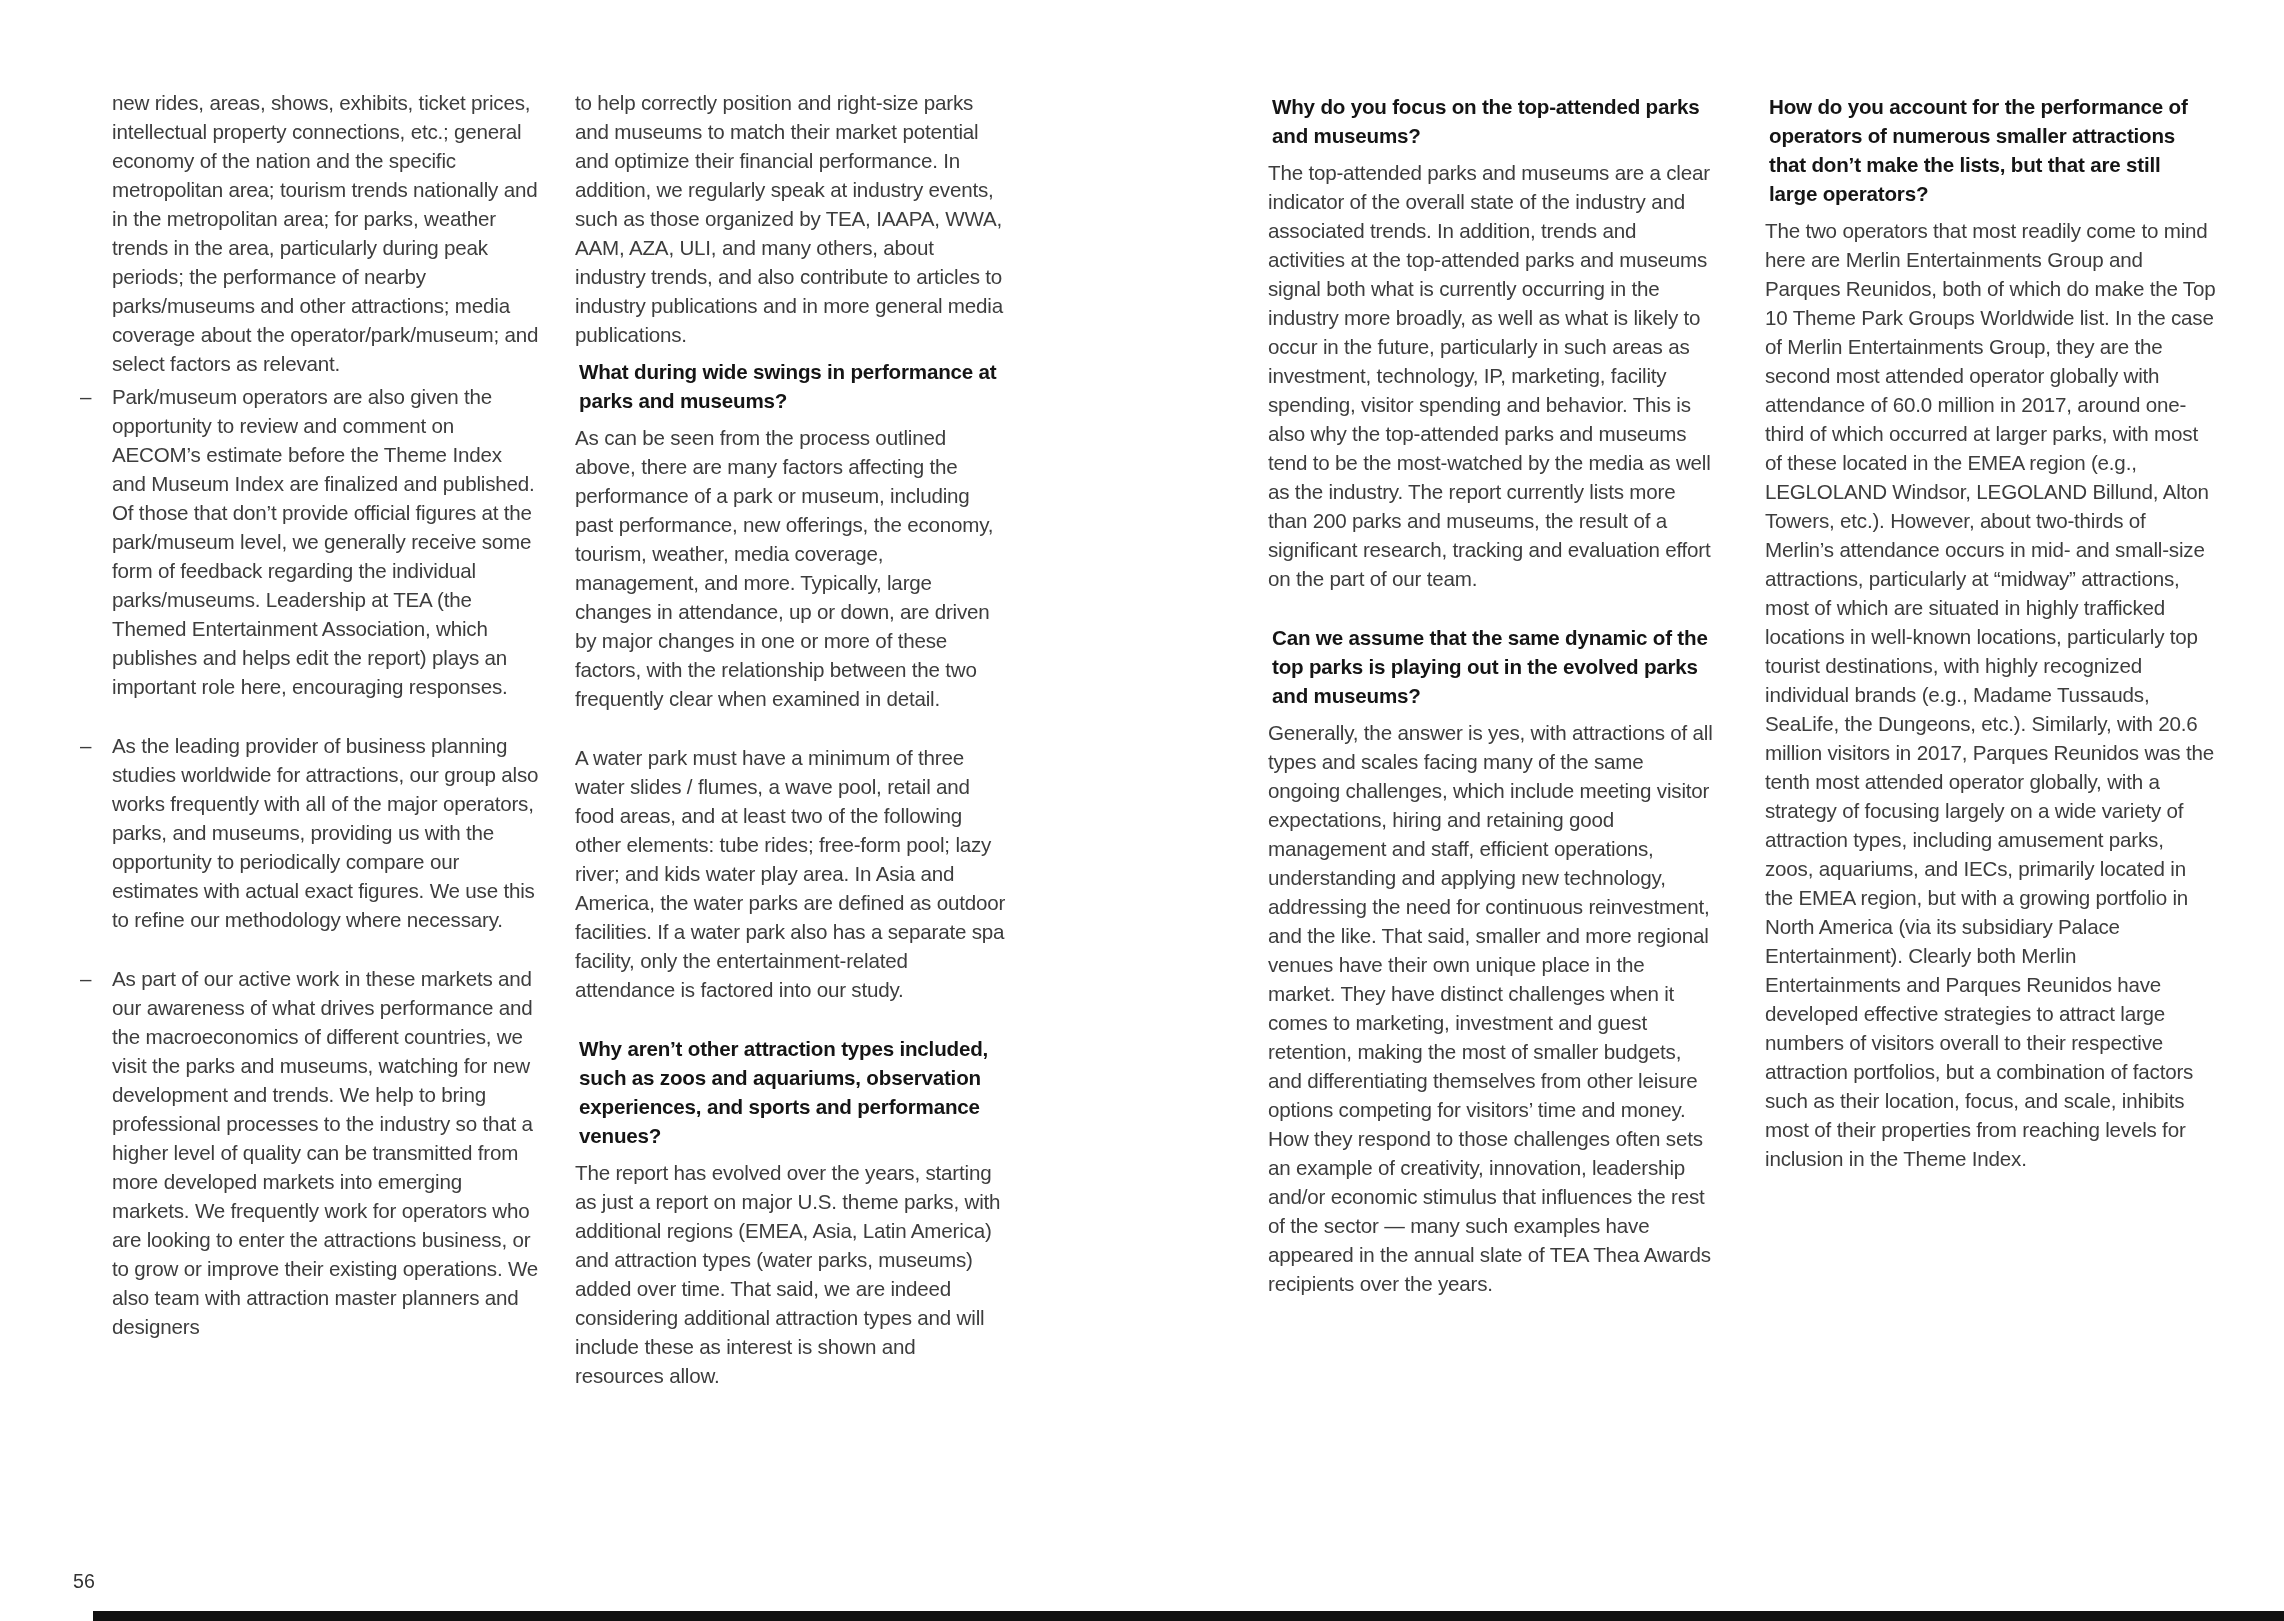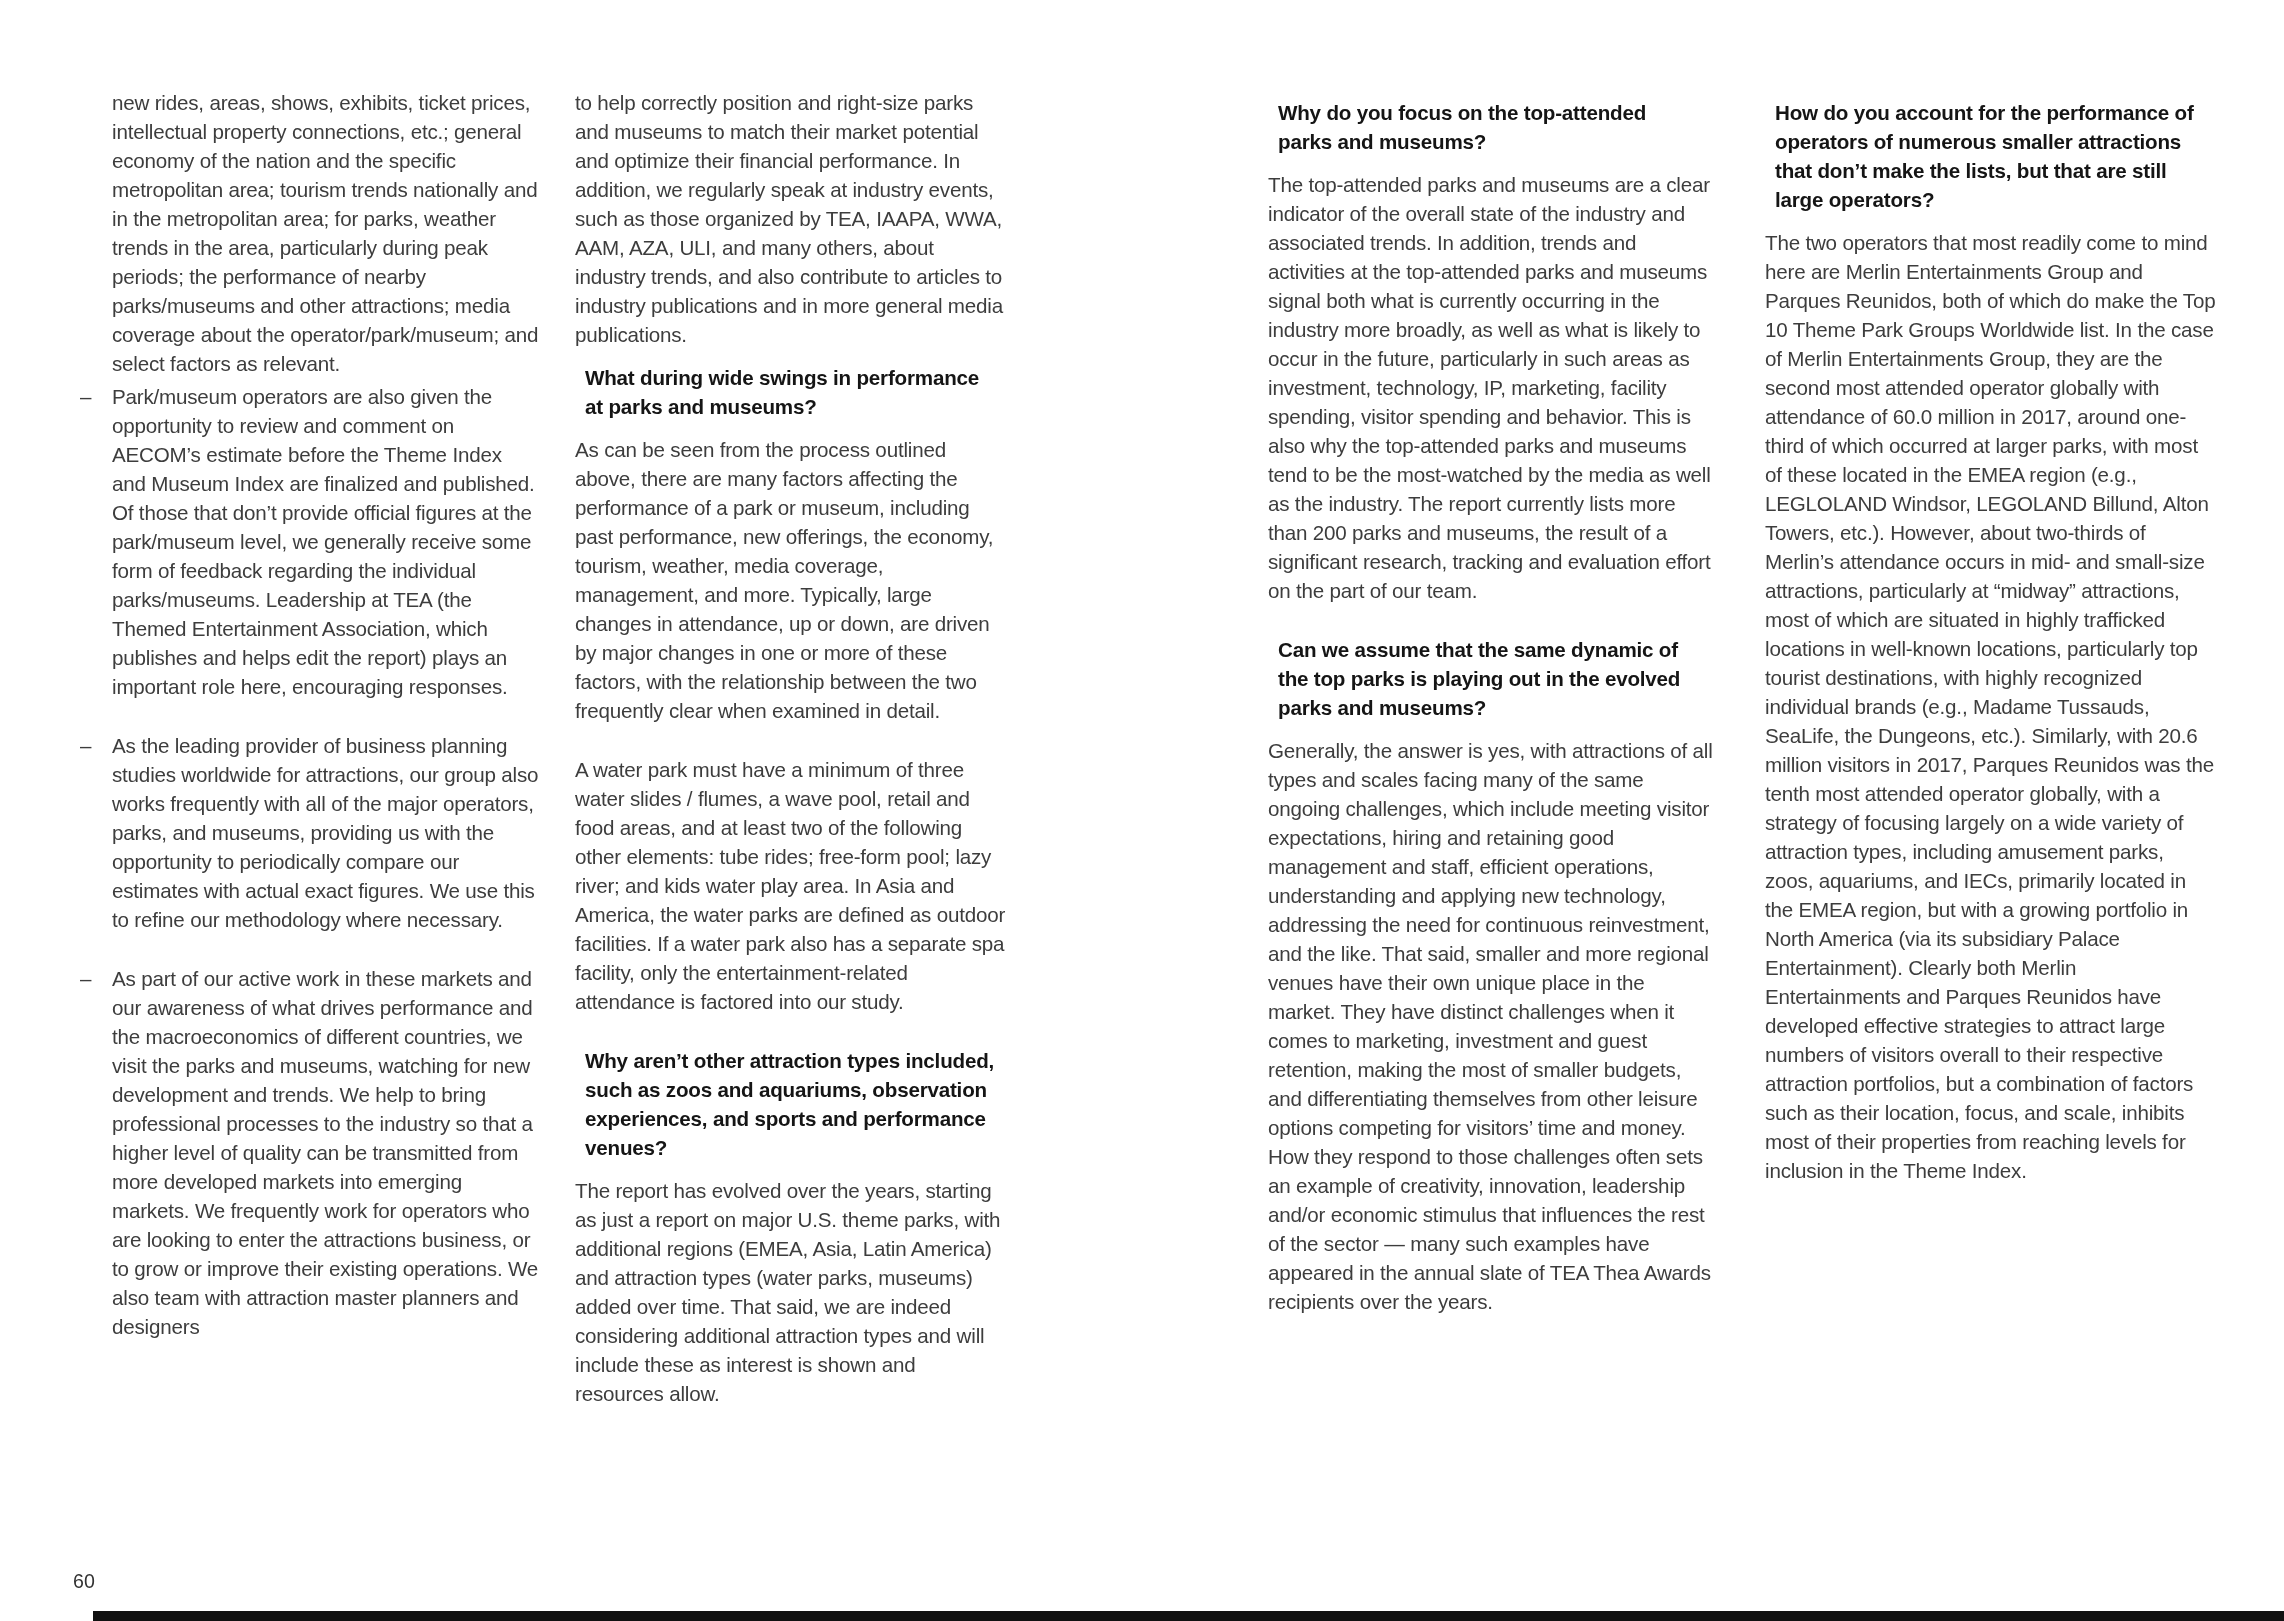--- a/index.html
+++ b/index.html
@@ -24,21 +24,21 @@
   .block { margin: 0 0 30px 0; }
   .bullet { position: relative; margin: 0 0 30px 0; }
   .bullet .dash {
     position: absolute;
     left: -28px;
     top: 0;
     color: #3d3d3d;
   }
   .qa { margin: 0 0 30px 0; }
   .qa h3 {
-    margin: 14px;
+    margin: 8px;
     font-size: 20.6px;
     line-height: 29px;
     letter-spacing: -0.2px;
     font-weight: 700;
     color: #151515;
   }
   .page-number {
     position: absolute;
     left: 73px;
     top: 1570px;
@@ -103,17 +103,17 @@
     </div>
   </div>
 
   <div class="col" style="left:1761px; width:459px;">
     <div class="qa">
       <h3>How do you account for the performance of operators of numerous smaller attractions that don’t make the lists, but that are still large operators?</h3>
       <p>The two operators that most readily come to mind here are Merlin Entertainments Group and Parques Reunidos, both of which do make the Top 10 Theme Park Groups Worldwide list. In the case of Merlin Entertainments Group, they are the second most attended operator globally with attendance of 60.0 million in 2017, around one-third of which occurred at larger parks, with most of these located in the EMEA region (e.g., LEGLOLAND Windsor, LEGOLAND Billund, Alton Towers, etc.). However, about two-thirds of Merlin’s attendance occurs in mid- and small-size attractions, particularly at “midway” attractions, most of which are situated in highly trafficked locations in well-known locations, particularly top tourist destinations, with highly recognized individual brands (e.g., Madame Tussauds, SeaLife, the Dungeons, etc.). Similarly, with 20.6 million visitors in 2017, Parques Reunidos was the tenth most attended operator globally, with a strategy of focusing largely on a wide variety of attraction types, including amusement parks, zoos, aquariums, and IECs, primarily located in the EMEA region, but with a growing portfolio in North America (via its subsidiary Palace Entertainment). Clearly both Merlin Entertainments and Parques Reunidos have developed effective strategies to attract large numbers of visitors overall to their respective attraction portfolios, but a combination of factors such as their location, focus, and scale, inhibits most of their properties from reaching levels for inclusion in the Theme Index.</p>
     </div>
   </div>
 
-  <div class="page-number">60</div>
+  <div class="page-number">56</div>
   <div class="footer-rule"></div>
 
 </div>
 
 
 </body></html>

